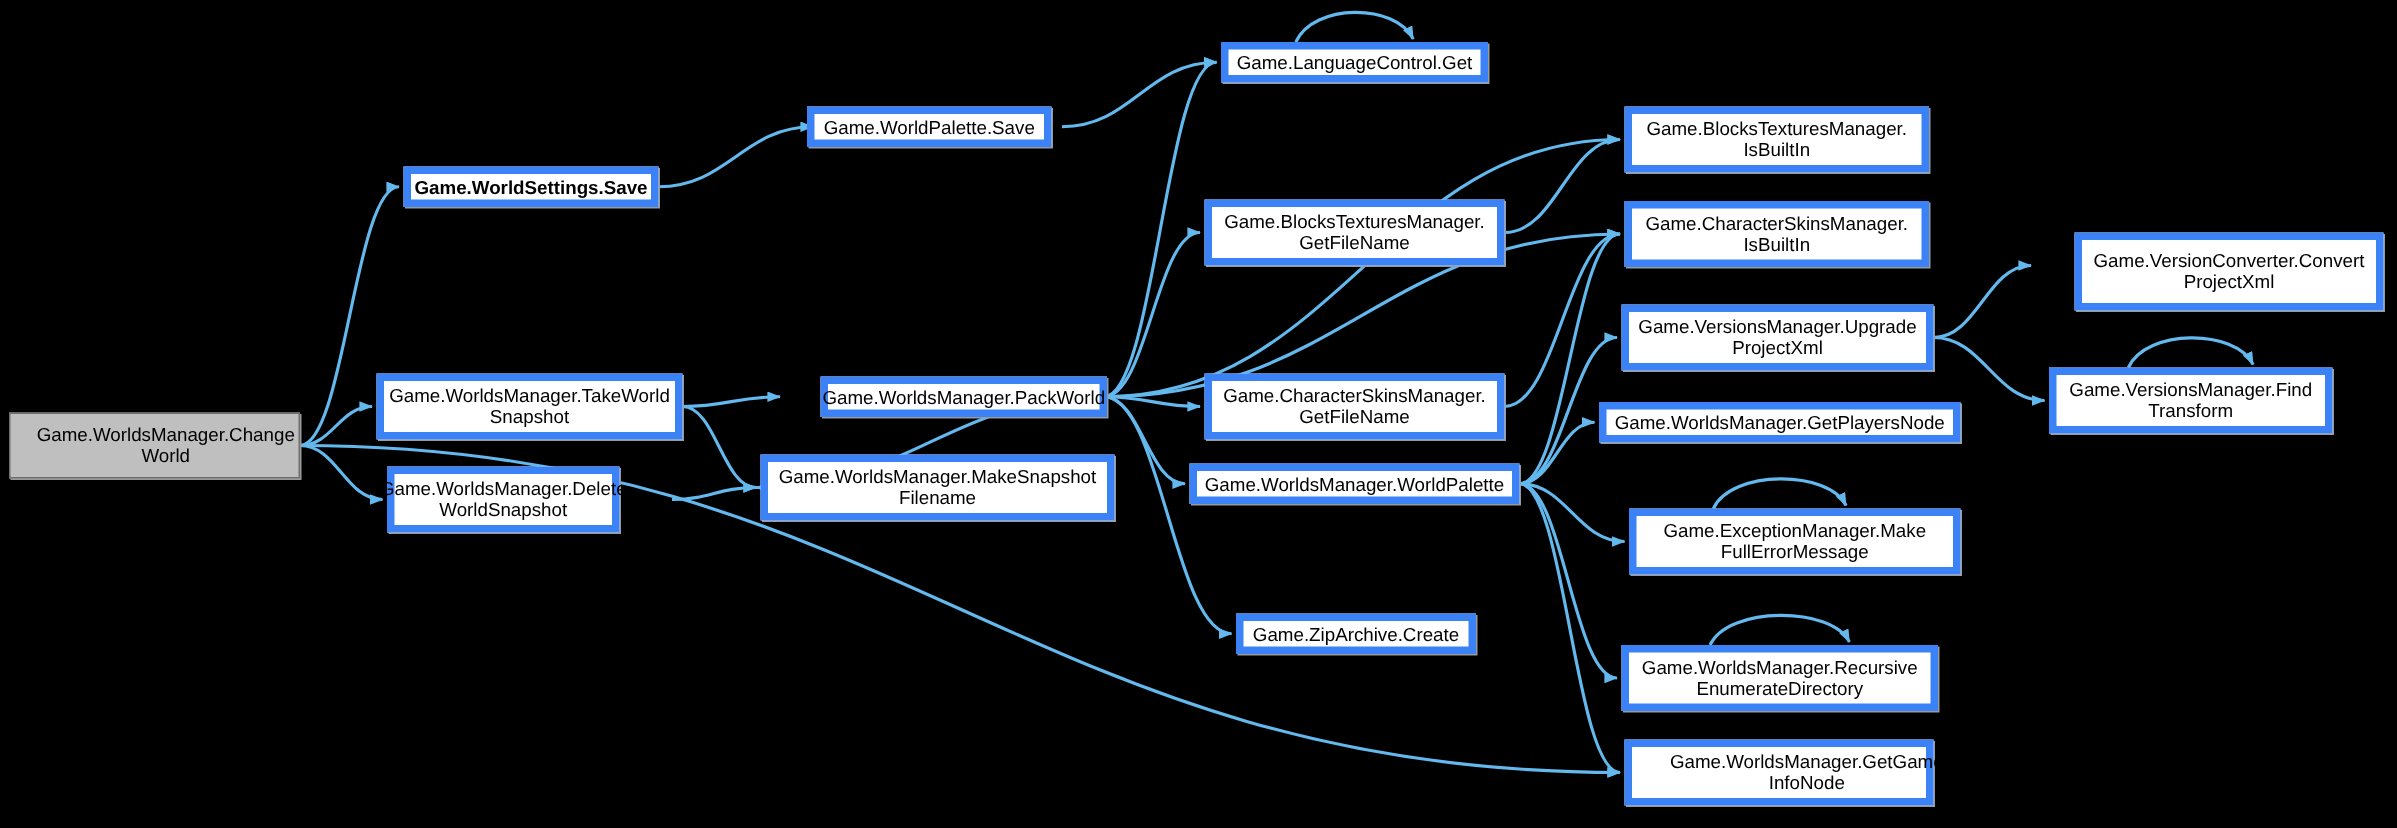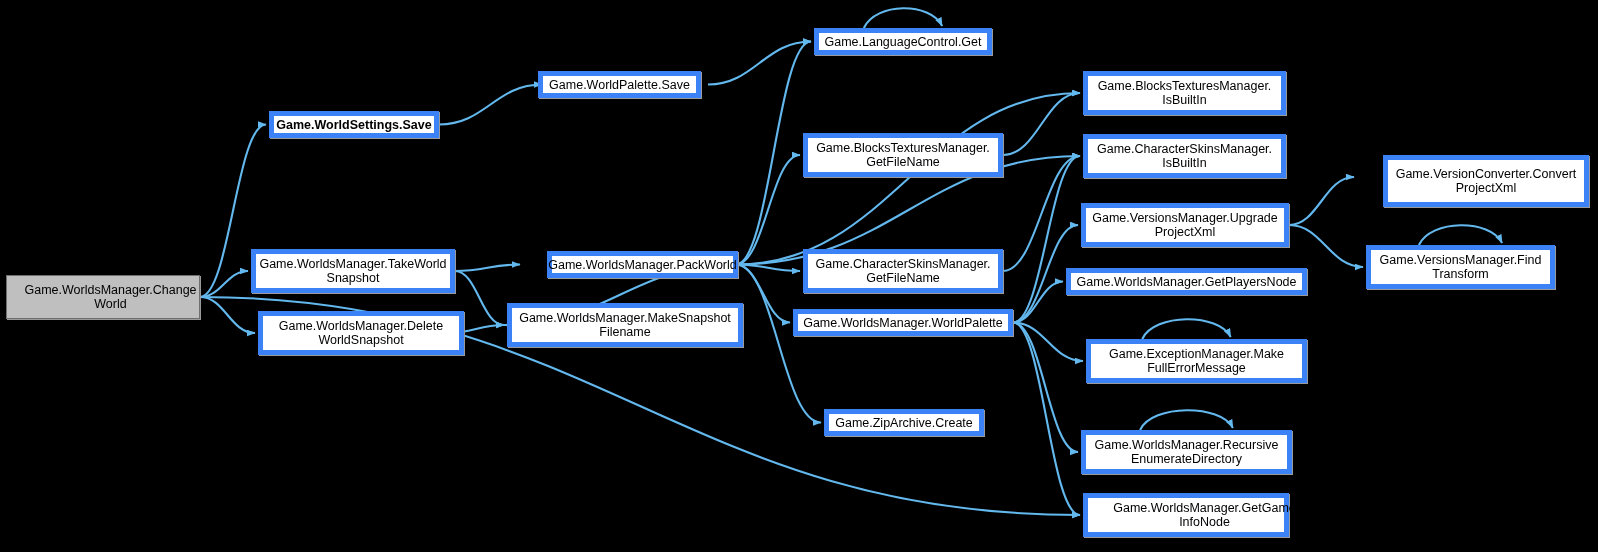--- a/index.html
+++ b/index.html
@@ -71,21 +71,21 @@
         <path d="M1140.08,430 C1152.08,404 1220.92,404 1232.92,428" marker-end="url(#ah)"></path>
         <path d="M1418.92,245 C1430.92,219 1490.08,219 1502.08,243" marker-end="url(#ah)"></path>
       </g>
   </svg>
   <div id="nodes">
       <div class="node root" style="left: 6px; top: 275px; width: 194px; height: 44px; padding-left: 18px;">Game.WorldsManager.Change
 World</div>
       <div class="node" style="left: 269px; top: 111px; width: 170px; height: 27px; font-weight: bold;">Game.WorldSettings.Save</div>
       <div class="node" style="left: 251px; top: 249px; width: 204px; height: 44px;">Game.WorldsManager.TakeWorld
 Snapshot</div>
-      <div class="node" style="left: 258px; top: 311px; width: 206px; height: 44px;">Game.WorldsManager.Delete
+      <div class="node" style="left: 258px; top: 311px; width: 155px; height: 44px;">Game.WorldsManager.Delete
 WorldSnapshot</div>
       <div class="node" style="left: 538px; top: 71px; width: 163px; height: 27px;">Game.WorldPalette.Save</div>
       <div class="node" style="left: 523px; top: 251px; width: 191px; height: 27px; margin-left: 24px;">Game.WorldsManager.PackWorld</div>
       <div class="node" style="left: 507px; top: 303px; width: 236px; height: 44px;">Game.WorldsManager.MakeSnapshot
 Filename</div>
       <div class="node" style="left: 814px; top: 28px; width: 178px; height: 27px;">Game.LanguageControl.Get</div>
       <div class="node" style="left: 803px; top: 133px; width: 200px; height: 44px;">Game.BlocksTexturesManager.
 GetFileName</div>
       <div class="node" style="left: 803px; top: 249px; width: 200px; height: 44px;">Game.CharacterSkinsManager.
 GetFileName</div>

